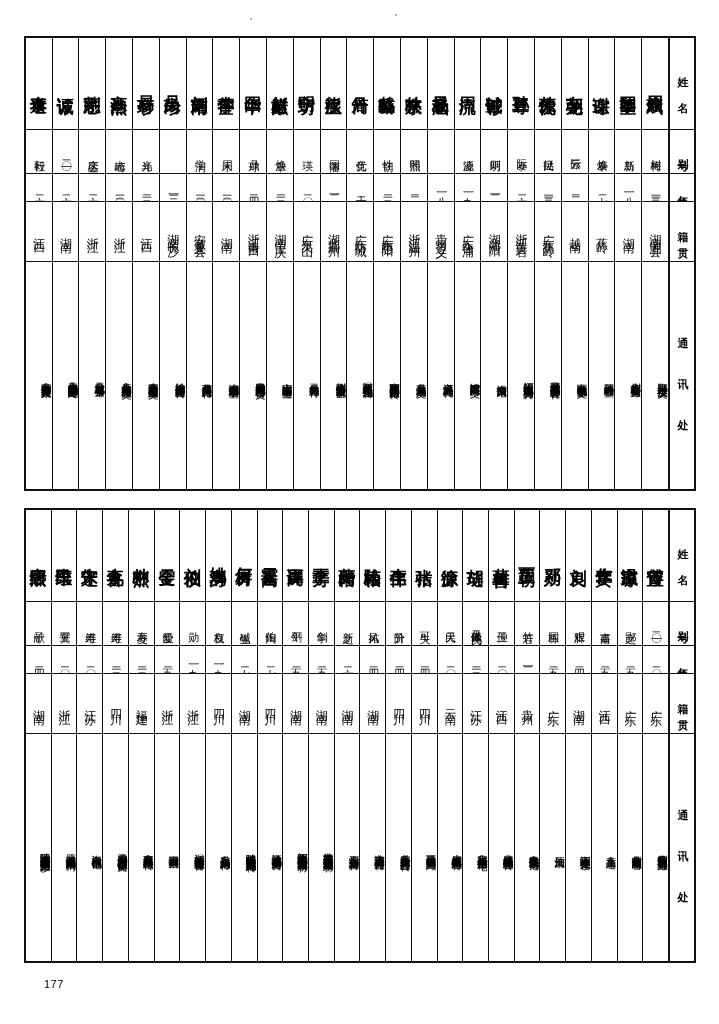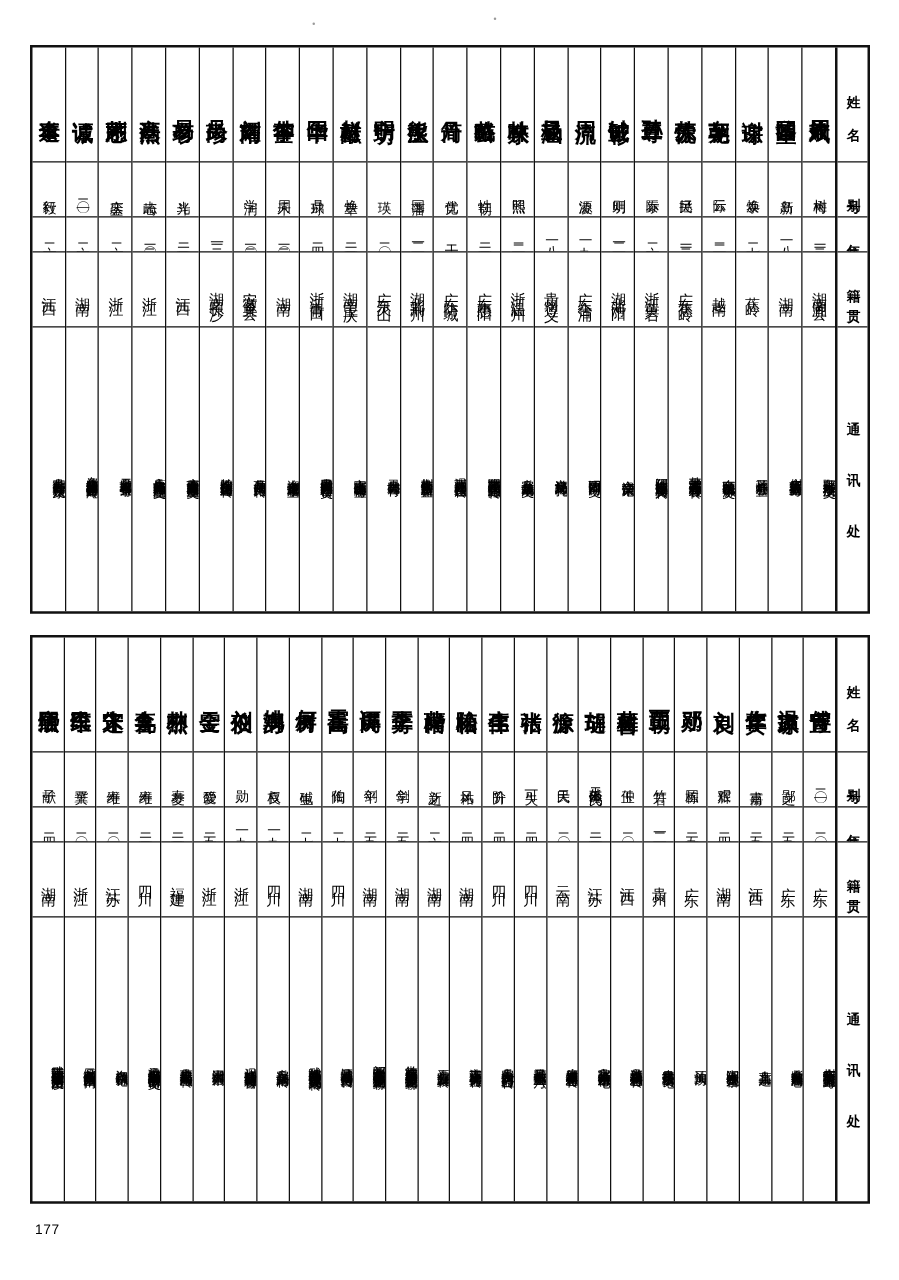--- a/index.html
+++ b/index.html
@@ -108,21 +108,21 @@
     letter-spacing: 4px;
   }
   .data-col .cell.addr {
     font-size: 10.5px;
     letter-spacing: 0.5px;
     align-items: flex-start;
     padding-top: 4px;
   }
   .page-num {
     position: absolute;
-    left: 28px;
+    left: 44px;
     top: 978px;
     font-size: 11px;
     font-family: "Liberation Sans", sans-serif;
     letter-spacing: 0.5px;
   }
   .speck {
     position: absolute;
     width: 2px; height: 2px;
     background: #999;
     border-radius: 50%;

